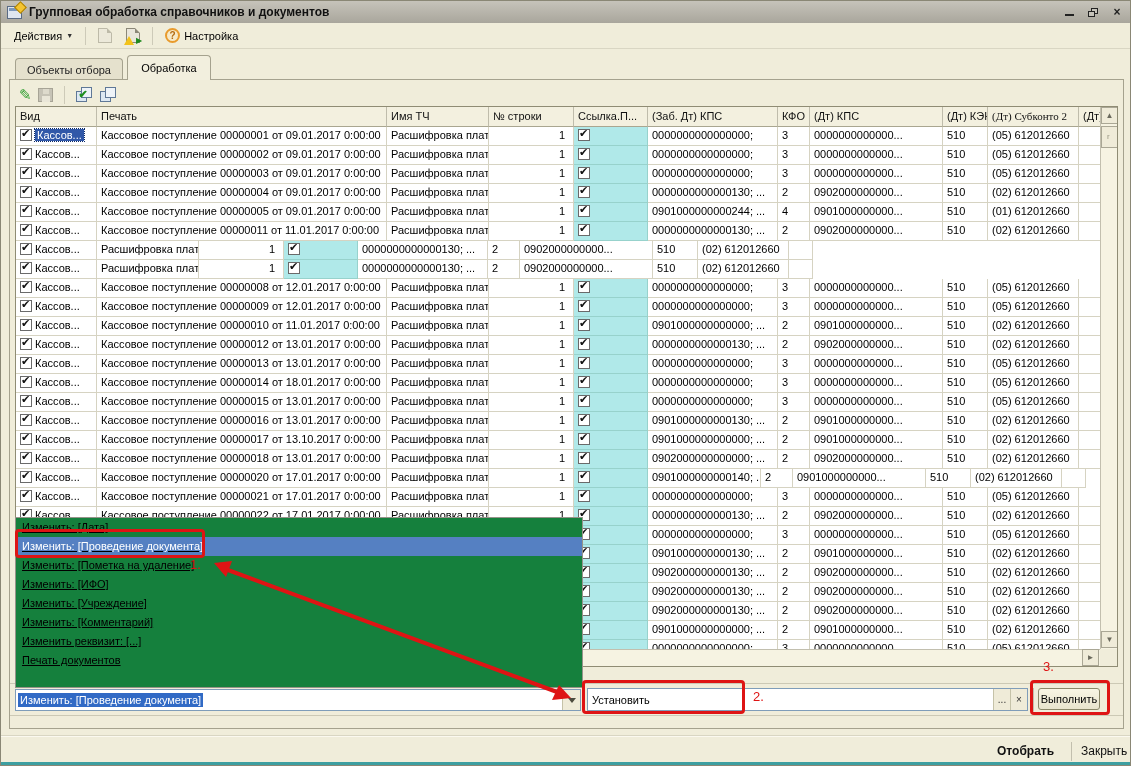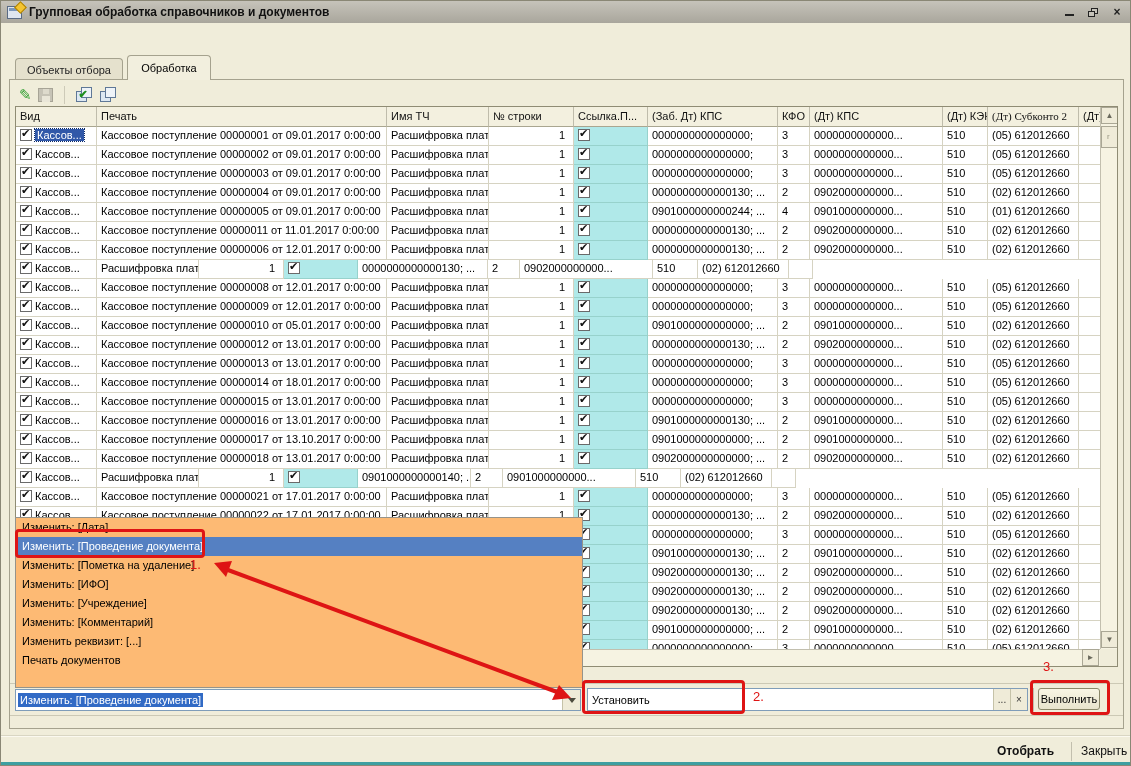--- a/index.html
+++ b/index.html
@@ -67,21 +67,21 @@
   .hscroll{position:absolute;left:0;bottom:0;width:1084px;height:17px;background:#f6f3e2;border-top:1px solid #c2bfae;}
   .corner{position:absolute;right:0;bottom:0;width:17px;height:17px;background:#f0edda;}
   
   .panelline{position:absolute;left:9px;width:1113px;height:1px;background:#ccc9b5;}
   .valinput{position:absolute;left:586px;top:687px;width:441px;height:23px;background:#fff;border:1px solid #7f9db9;display:flex;align-items:center;}
   .valinput .txt{flex:1;font-size:11px;padding-left:4px;}
   .minibtn{flex:none;width:17px;height:21px;background:#efebd8;border-left:1px solid #c5c2a8;display:flex;align-items:center;justify-content:center;font-size:10px;color:#333;}
   .divline{position:absolute;left:1032px;top:687px;width:1px;height:23px;background:#c2bfae;}
   .execbtn{position:absolute;left:1037px;top:687px;width:62px;height:22px;background:linear-gradient(#f8f5e4,#e8e4cd);border:1px solid #8a8768;border-radius:3px;font-size:11px;display:flex;align-items:center;justify-content:center;}
   
-  .dd{position:absolute;left:14px;top:516px;width:568px;height:171px;background:#fdba74;border:1px solid #96938a;z-index:12;}
+  .dd{position:absolute;left:14px;top:516px;width:568px;height:171px;background:#15803d;border:1px solid #96938a;z-index:12;text-decoration:underline;}
   .dd .it{height:19px;line-height:19px;font-size:11px;padding-left:6px;color:#000;white-space:nowrap;}
   .dd .it.sel{background:#5580c2;color:#fff;}
   .combo{position:absolute;left:14px;top:688px;width:566px;height:22px;background:#fff;border:1px solid #7f9db9;z-index:12;display:flex;align-items:center;}
   .combo .val{font-size:11px;background:#316ac5;color:#fff;margin-left:2px;padding:1px 2px;white-space:nowrap;}
   .combo .sp{flex:1;}
   .combo .dbtn{flex:none;width:18px;height:20px;background:#efebd8;border-left:1px solid #c5c2a8;display:flex;align-items:center;justify-content:center;}
   .tri{width:0;height:0;border-left:4px solid transparent;border-right:4px solid transparent;border-top:5px solid #4d4b3e;}
   
   .footline{position:absolute;left:0;top:734px;width:1131px;height:2px;border-top:1px solid #d9d6c3;border-bottom:1px solid #fbf9ef;}
   .flink{position:absolute;top:743px;font-size:12px;color:#111;}
@@ -107,20 +107,44 @@
       <span class="glyph-rest">
           <span class="f"></span>
           <span class="b"></span>
         </span>
     </div>
     <div class="wbtn">
         <span>×</span>
       </div>
   </div>
 
+  <div class="menubar">
+    <div class="mb-btn">
+      <span>Действия</span>
+      <span class="caret">▼</span>
+    </div>
+    <div class="vsep"></div>
+    <div class="mb-btn">
+      <span class="doc-ic dis">
+          <span class="fold"></span>
+        </span>
+    </div>
+    <div class="mb-btn">
+      <span class="doc-ic">
+          <span class="fold"></span>
+          <span class="warn"></span>
+          <span class="arr">▶</span>
+        </span>
+    </div>
+    <div class="vsep"></div>
+    <div class="mb-btn">
+      <span class="help-ic">?</span>
+      <span>Настройка</span>
+    </div>
+  </div>
 
   <div class="tabstrip">
     <div class="tab inactive">
         <span>Объекты отбора</span>
       </div>
     <div class="tab active">
         <span>Обработка</span>
       </div>
   </div>
   <div class="tabpage"></div>
@@ -228,21 +252,20 @@
           <div class="tcell cyan" style="width: 74px;"><span class="cb"></span></div>
           <div class="tcell" style="width: 130px;">0000000000000130; ...</div>
           <div class="tcell" style="width: 32px;">2</div>
           <div class="tcell" style="width: 133px;">0902000000000...</div>
           <div class="tcell" style="width: 45px;">510</div>
           <div class="tcell" style="width: 91px;">(02) 612012660</div>
           <div class="tcell" style="width: 24px;"></div>
         </div>
         <div class="trow">
           <div class="tcell" style="width: 81px;"><span class="cb"></span><span class="vidtxt">Кассов...</span></div>
-          <div class="tcell" style="width: 290px;">Кассовое поступление 00000006 от 12.01.2017 0:00:00</div>
           <div class="tcell" style="width: 102px;">Расшифровка плат...</div>
           <div class="tcell right" style="width: 85px;">1</div>
           <div class="tcell cyan" style="width: 74px;"><span class="cb"></span></div>
           <div class="tcell" style="width: 130px;">0000000000000130; ...</div>
           <div class="tcell" style="width: 32px;">2</div>
           <div class="tcell" style="width: 133px;">0902000000000...</div>
           <div class="tcell" style="width: 45px;">510</div>
           <div class="tcell" style="width: 91px;">(02) 612012660</div>
           <div class="tcell" style="width: 24px;"></div>
         </div>
@@ -279,21 +302,21 @@
           <div class="tcell cyan" style="width: 74px;"><span class="cb"></span></div>
           <div class="tcell" style="width: 130px;">0000000000000000;</div>
           <div class="tcell" style="width: 32px;">3</div>
           <div class="tcell" style="width: 133px;">0000000000000...</div>
           <div class="tcell" style="width: 45px;">510</div>
           <div class="tcell" style="width: 91px;">(05) 612012660</div>
           <div class="tcell" style="width: 24px;"></div>
         </div>
         <div class="trow">
           <div class="tcell" style="width: 81px;"><span class="cb"></span><span class="vidtxt">Кассов...</span></div>
-          <div class="tcell" style="width: 290px;">Кассовое поступление 00000010 от 05.01.2017 0:00:00</div>
+          <div class="tcell" style="width: 290px;">Кассовое поступление 00000010 от 11.01.2017 0:00:00</div>
           <div class="tcell" style="width: 102px;">Расшифровка плат...</div>
           <div class="tcell right" style="width: 85px;">1</div>
           <div class="tcell cyan" style="width: 74px;"><span class="cb"></span></div>
           <div class="tcell" style="width: 130px;">0901000000000000; ...</div>
           <div class="tcell" style="width: 32px;">2</div>
           <div class="tcell" style="width: 133px;">0901000000000...</div>
           <div class="tcell" style="width: 45px;">510</div>
           <div class="tcell" style="width: 91px;">(02) 612012660</div>
           <div class="tcell" style="width: 24px;"></div>
         </div>
@@ -383,20 +406,21 @@
           <div class="tcell cyan" style="width: 74px;"><span class="cb"></span></div>
           <div class="tcell" style="width: 130px;">0902000000000000; ...</div>
           <div class="tcell" style="width: 32px;">2</div>
           <div class="tcell" style="width: 133px;">0902000000000...</div>
           <div class="tcell" style="width: 45px;">510</div>
           <div class="tcell" style="width: 91px;">(02) 612012660</div>
           <div class="tcell" style="width: 24px;"></div>
         </div>
         <div class="trow">
           <div class="tcell" style="width: 81px;"><span class="cb"></span><span class="vidtxt">Кассов...</span></div>
+          <div class="tcell" style="width: 290px;">Кассовое поступление 00000020 от 17.01.2017 0:00:00</div>
           <div class="tcell" style="width: 102px;">Расшифровка плат...</div>
           <div class="tcell right" style="width: 85px;">1</div>
           <div class="tcell cyan" style="width: 74px;"><span class="cb"></span></div>
           <div class="tcell" style="width: 113px;">0901000000000140; ...</div>
           <div class="tcell" style="width: 32px;">2</div>
           <div class="tcell" style="width: 133px;">0901000000000...</div>
           <div class="tcell" style="width: 45px;">510</div>
           <div class="tcell" style="width: 91px;">(02) 612012660</div>
           <div class="tcell" style="width: 24px;"></div>
         </div>

